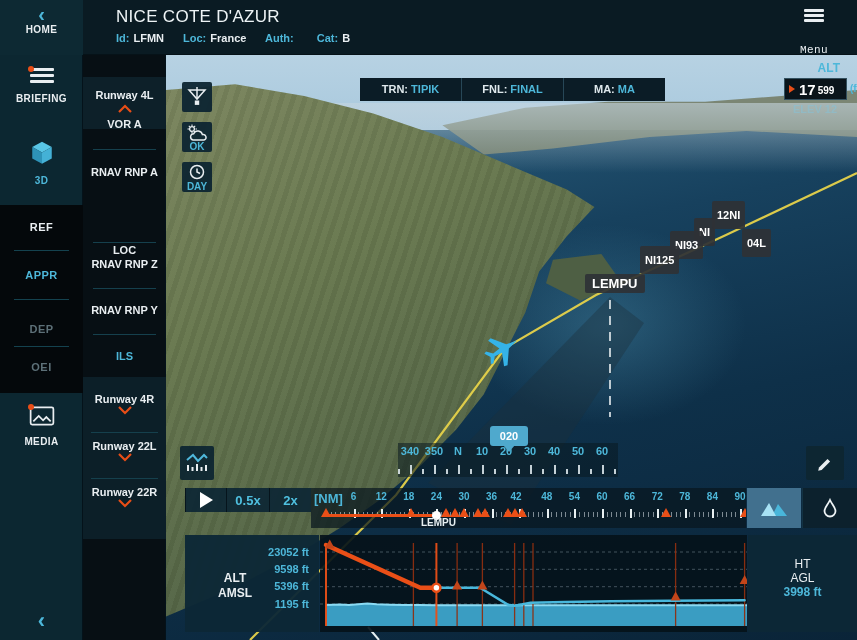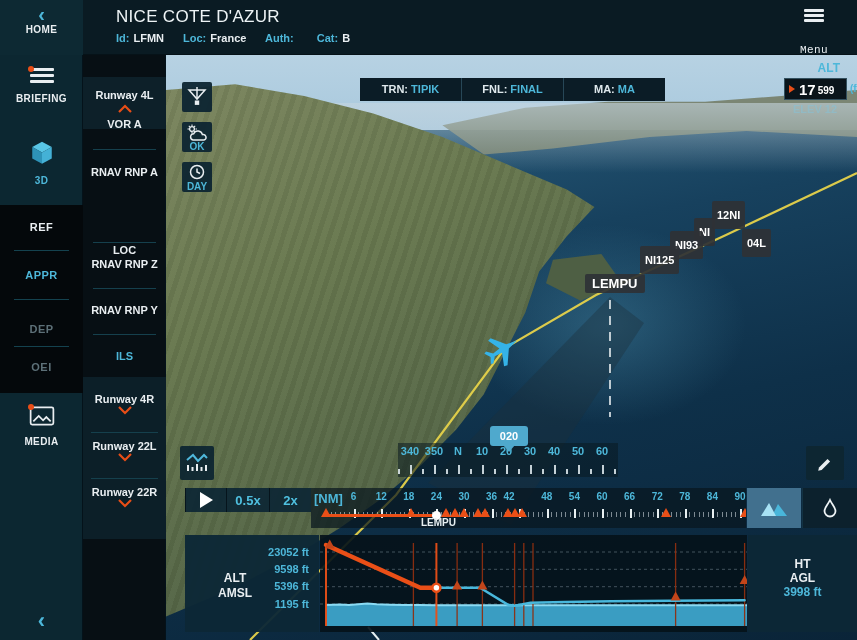--- a/index.html
+++ b/index.html
@@ -114,21 +114,21 @@
   .tl-wplabel{position:absolute;width:60px;text-align:center;color:#e8f0f2;font-size:10px;font-weight:bold;}
   .btn-terrain{position:absolute;left:747px;top:488px;width:54px;height:40px;background:#41708e;z-index:14;display:flex;align-items:center;justify-content:center;cursor:pointer;}
   .btn-water{position:absolute;left:802px;top:488px;width:55px;height:40px;background:#0c212d;z-index:14;display:flex;align-items:center;justify-content:center;cursor:pointer;border-left:1px solid #123243;}
 
   
   .prof-left{position:absolute;left:185px;top:535px;width:134px;height:97px;background:rgba(13,40,54,.96);z-index:14;}
   .prof-left .axt{position:absolute;left:0;top:36px;width:100px;text-align:center;color:#e9eef1;font-size:12px;font-weight:bold;line-height:15px;}
   .prof-left .ytick{position:absolute;right:10px;width:70px;text-align:right;color:#4db7d9;font-size:11px;font-weight:bold;}
   .prof-plot{position:absolute;left:320px;top:535px;width:427px;height:97px;background:rgba(5,18,26,.92);z-index:14;}
   .prof-right{position:absolute;left:748px;top:535px;width:109px;height:97px;background:rgba(13,40,54,.96);z-index:14;text-align:center;}
-  .prof-right .l{color:#e9eef1;font-size:12px;font-weight:bold;line-height:14px;}
+  .prof-right .l{color:#e9eef1;font-size:12px;font-weight:normal;line-height:14px;}
   .prof-right .v{color:#4db7d9;font-size:12px;font-weight:bold;line-height:15px;}
 </style>
 </head>
 <body>
 
 <div class="app">
 
   <aside class="sidebar">
     <div class="sb-home">
       <span class="back-glyph">‹</span>
@@ -388,21 +388,21 @@
       <i class="mt" style="left: 171.4px; top: 24px; height: 5px;"></i>
       <i class="mt" style="left: 176px; top: 24px; height: 5px;"></i>
       <i class="MT" style="left: 180.6px; top: 21px; height: 9px;"></i>
       <span class="num" style="left: 168.6px;">36</span>
       <i class="mt" style="left: 185.2px; top: 24px; height: 5px;"></i>
       <i class="mt" style="left: 189.8px; top: 24px; height: 5px;"></i>
       <i class="mt" style="left: 194.4px; top: 24px; height: 5px;"></i>
       <i class="mt" style="left: 199px; top: 24px; height: 5px;"></i>
       <i class="mt" style="left: 203.6px; top: 24px; height: 5px;"></i>
       <i class="MT" style="left: 208.2px; top: 21px; height: 9px;"></i>
-      <span class="num" style="left: 186px;">42</span>
+      <span class="num" style="left: 193px;">42</span>
       <i class="mt" style="left: 212.8px; top: 24px; height: 5px;"></i>
       <i class="mt" style="left: 217.4px; top: 24px; height: 5px;"></i>
       <i class="mt" style="left: 222px; top: 24px; height: 5px;"></i>
       <i class="mt" style="left: 226.6px; top: 24px; height: 5px;"></i>
       <i class="mt" style="left: 231.2px; top: 24px; height: 5px;"></i>
       <i class="MT" style="left: 235.8px; top: 21px; height: 9px;"></i>
       <span class="num" style="left: 223.8px;">48</span>
       <i class="mt" style="left: 240.4px; top: 24px; height: 5px;"></i>
       <i class="mt" style="left: 245px; top: 24px; height: 5px;"></i>
       <i class="mt" style="left: 249.6px; top: 24px; height: 5px;"></i>

